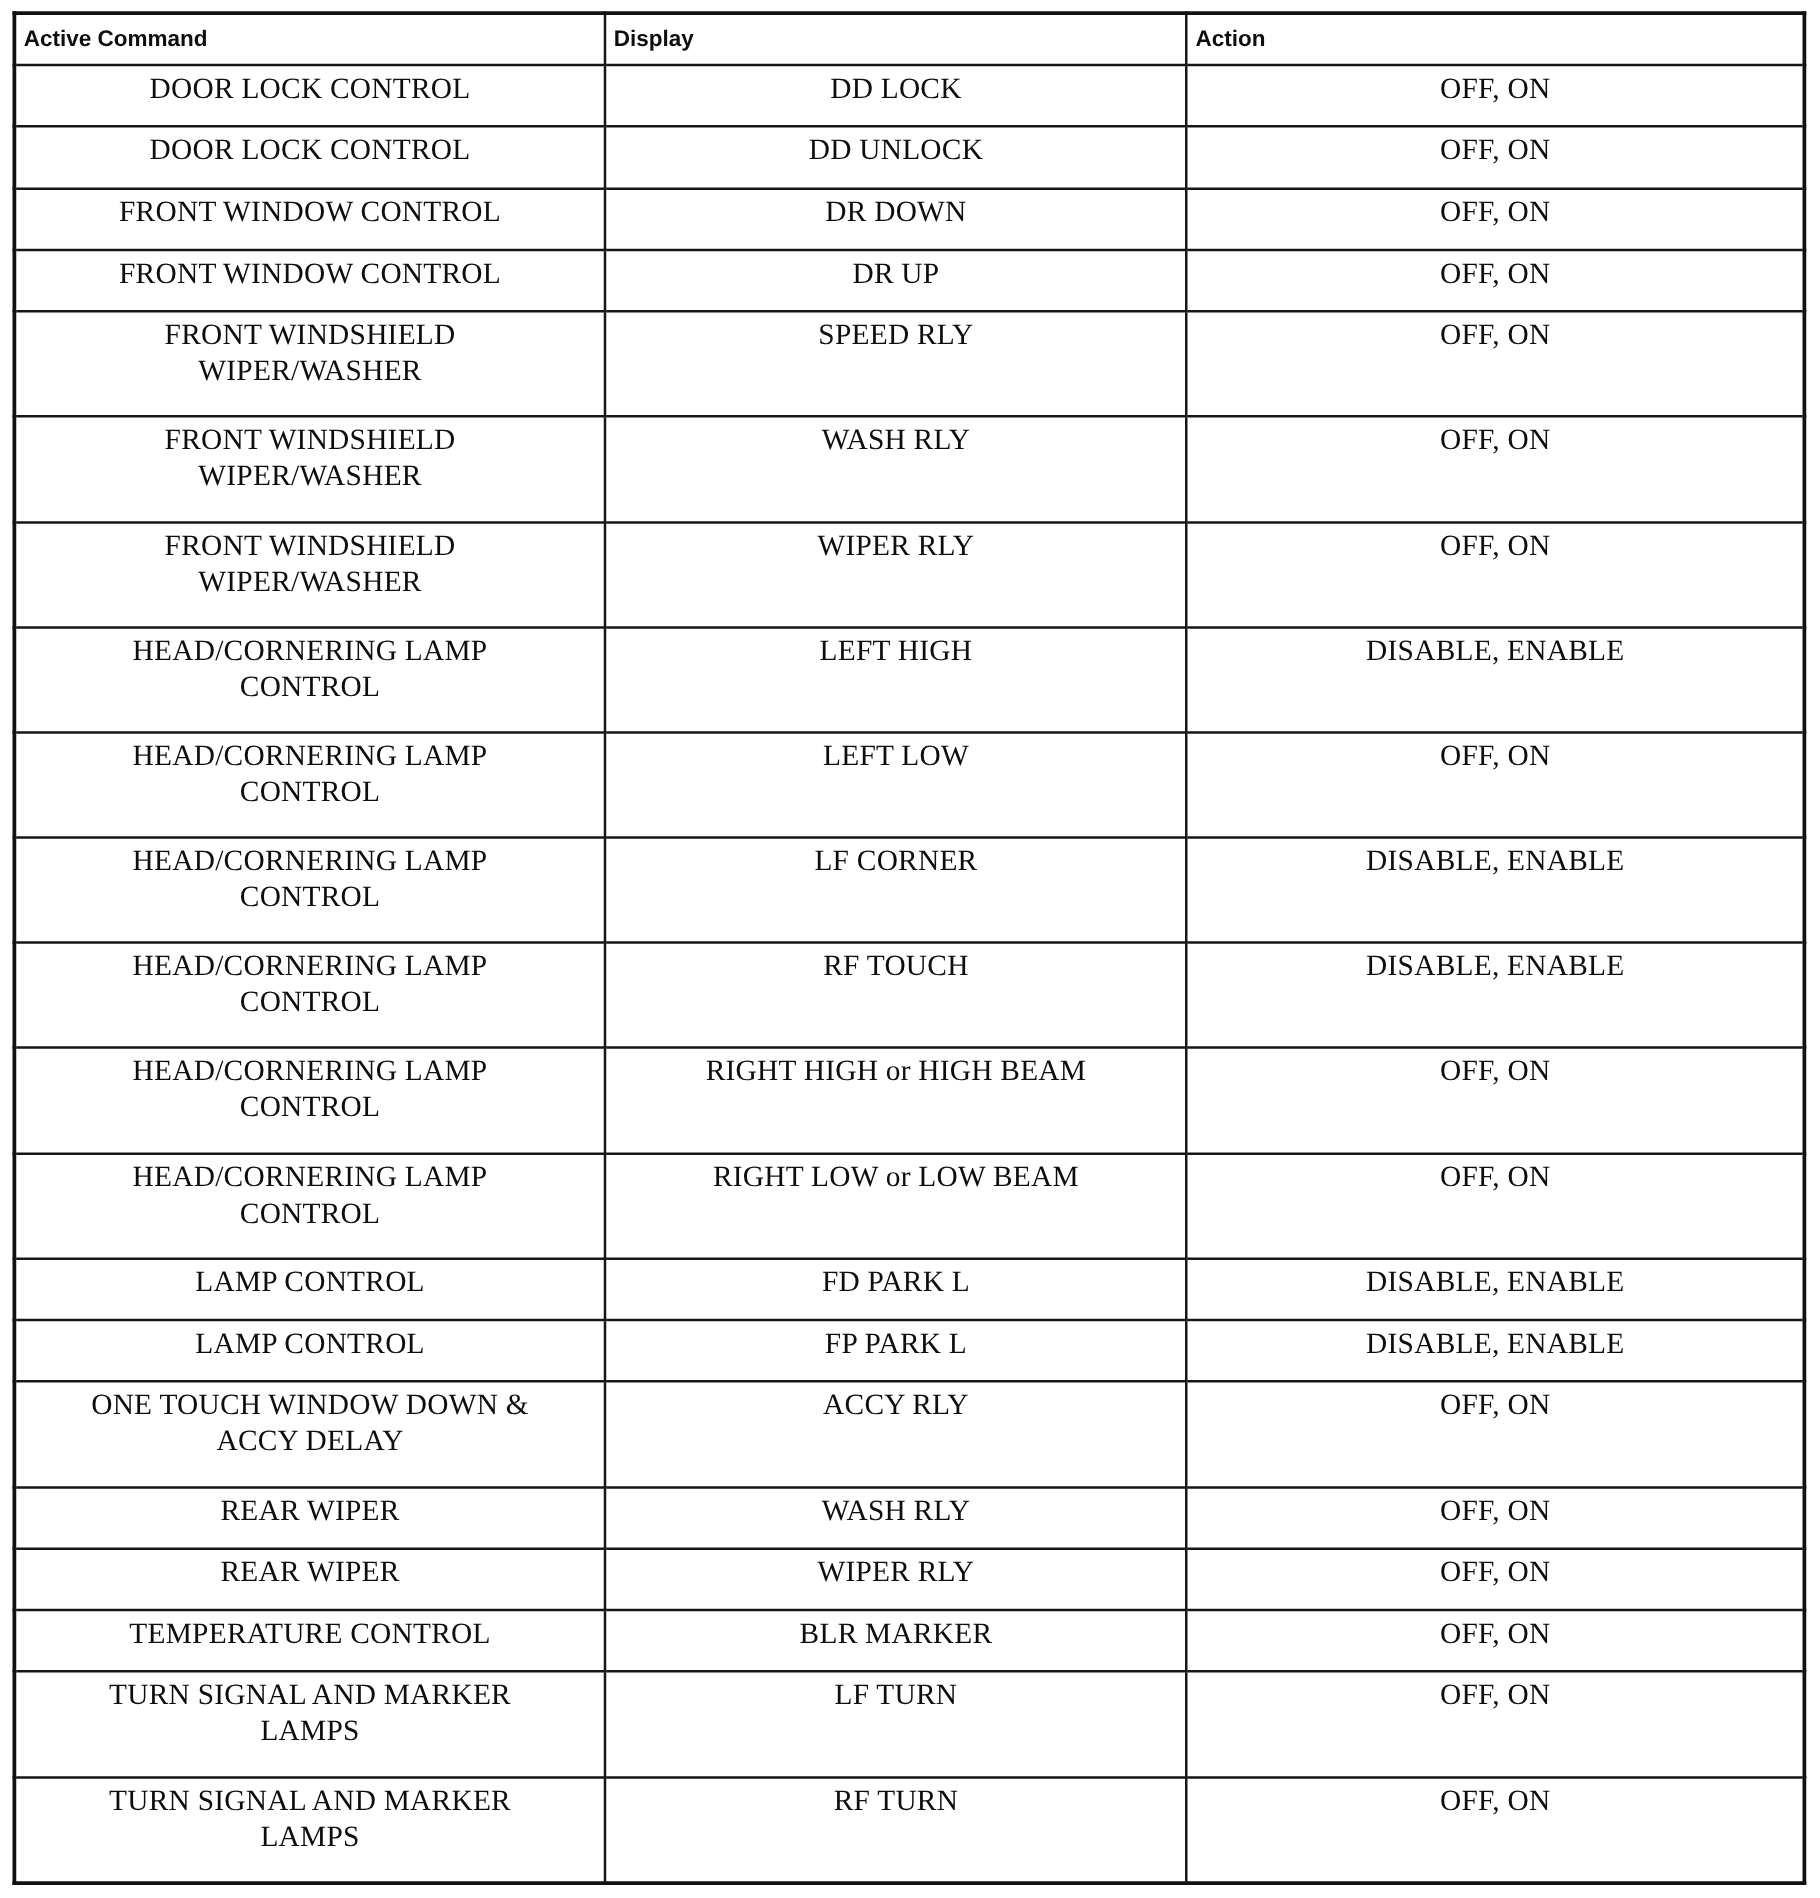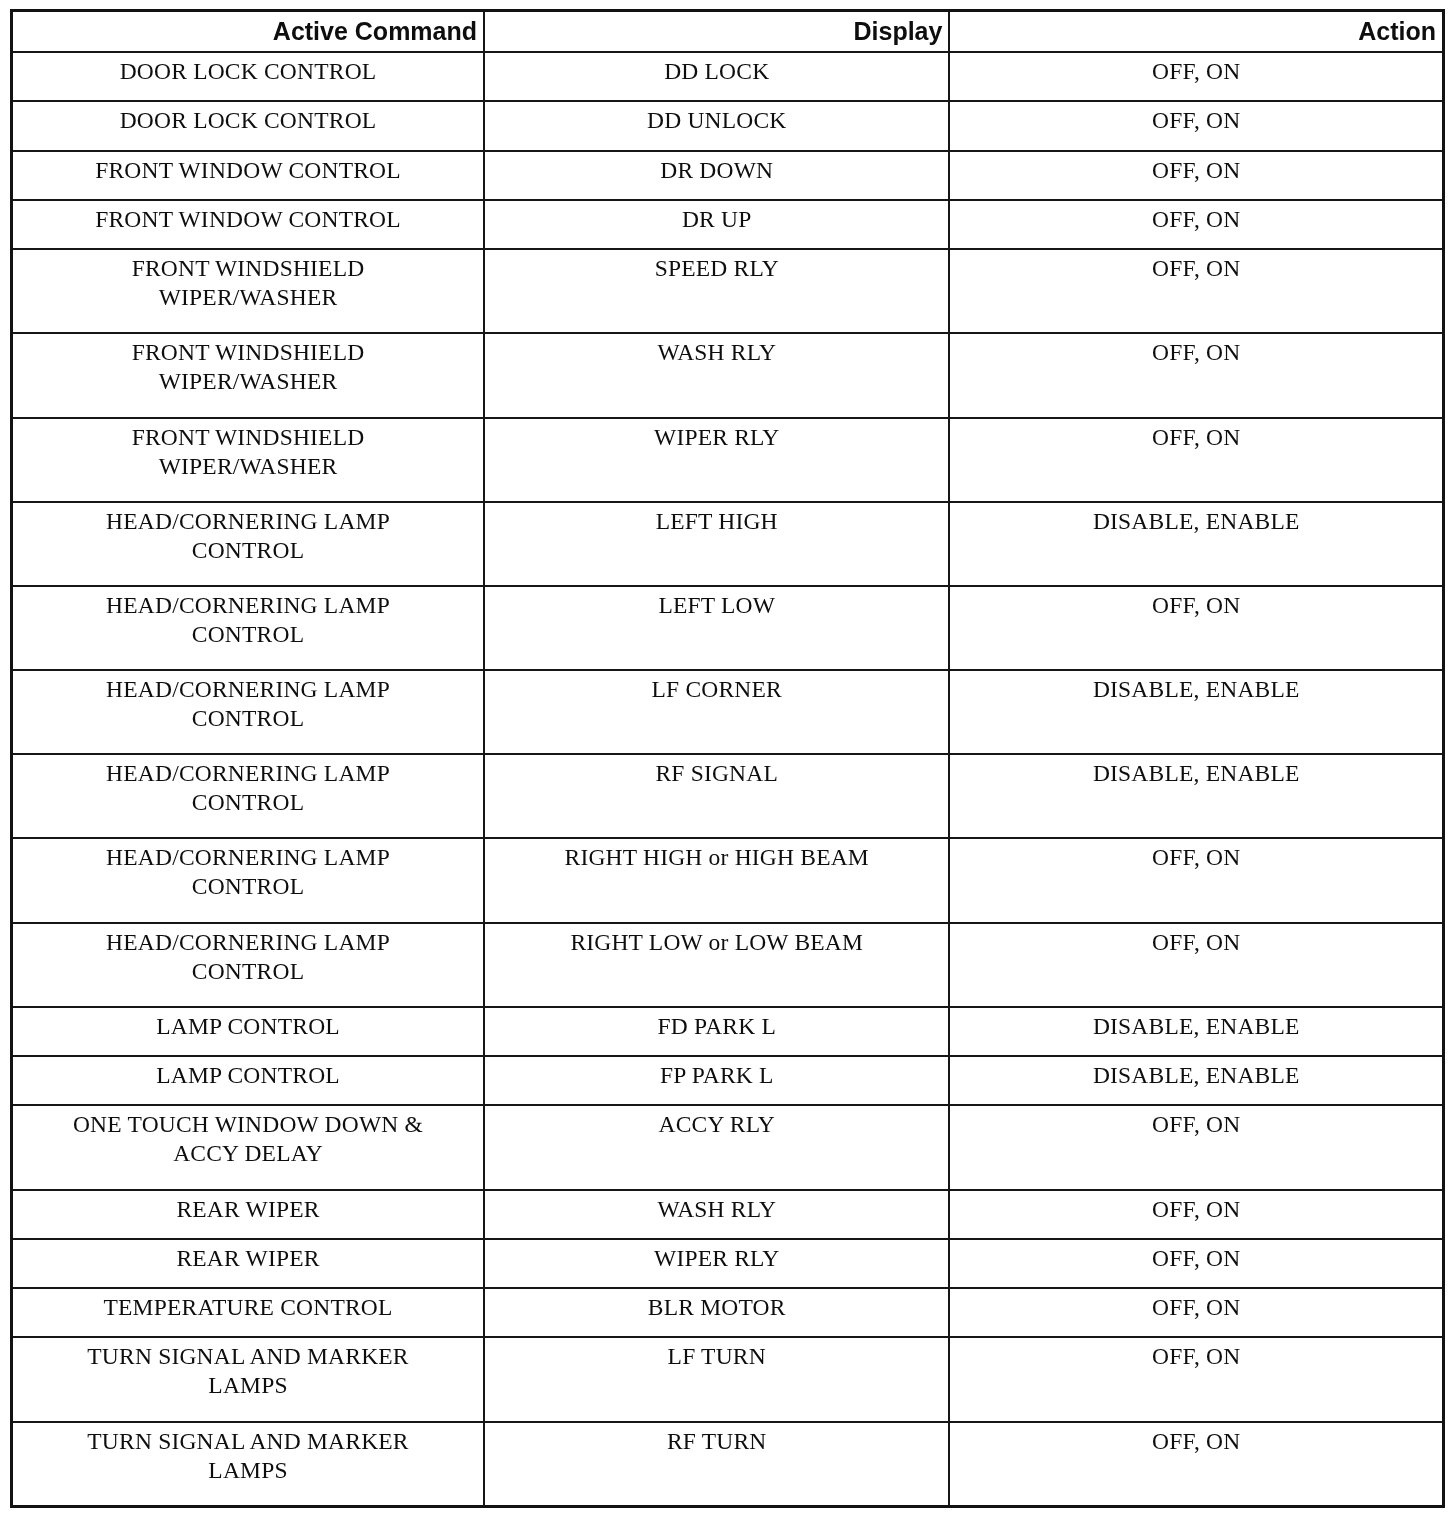--- a/index.html
+++ b/index.html
@@ -23,22 +23,22 @@
     border: 3px solid #121212;
     color: #0e0e0e;
   }
   table.command-table th,
   table.command-table td {
     border: 2px solid #161616;
   }
   table.command-table th {
     font-family: "Liberation Sans", sans-serif;
     font-weight: bold;
-    font-size: 25px;
-    text-align: right;
+    font-size: 18px;
+    text-align: left;
     padding: 4px 6px 5px;
     letter-spacing: 0px;
     height: 30px;
   }
   table.command-table td {
     font-family: "Liberation Serif", serif;
     font-size: 23.5px;
     line-height: 29px;
     text-align: center;
     vertical-align: top;
@@ -120,21 +120,21 @@
         </tr>
         <tr>
           <td>HEAD/CORNERING LAMP
 CONTROL</td>
           <td>LF CORNER</td>
           <td>DISABLE, ENABLE</td>
         </tr>
         <tr>
           <td>HEAD/CORNERING LAMP
 CONTROL</td>
-          <td>RF SIGNAL</td>
+          <td>RF TOUCH</td>
           <td>DISABLE, ENABLE</td>
         </tr>
         <tr>
           <td>HEAD/CORNERING LAMP
 CONTROL</td>
           <td>RIGHT HIGH or HIGH BEAM</td>
           <td>OFF, ON</td>
         </tr>
         <tr>
           <td>HEAD/CORNERING LAMP
@@ -163,21 +163,21 @@
           <td>WASH RLY</td>
           <td>OFF, ON</td>
         </tr>
         <tr>
           <td>REAR WIPER</td>
           <td>WIPER RLY</td>
           <td>OFF, ON</td>
         </tr>
         <tr>
           <td>TEMPERATURE CONTROL</td>
-          <td>BLR MOTOR</td>
+          <td>BLR MARKER</td>
           <td>OFF, ON</td>
         </tr>
         <tr>
           <td>TURN SIGNAL AND MARKER
 LAMPS</td>
           <td>LF TURN</td>
           <td>OFF, ON</td>
         </tr>
         <tr>
           <td>TURN SIGNAL AND MARKER

